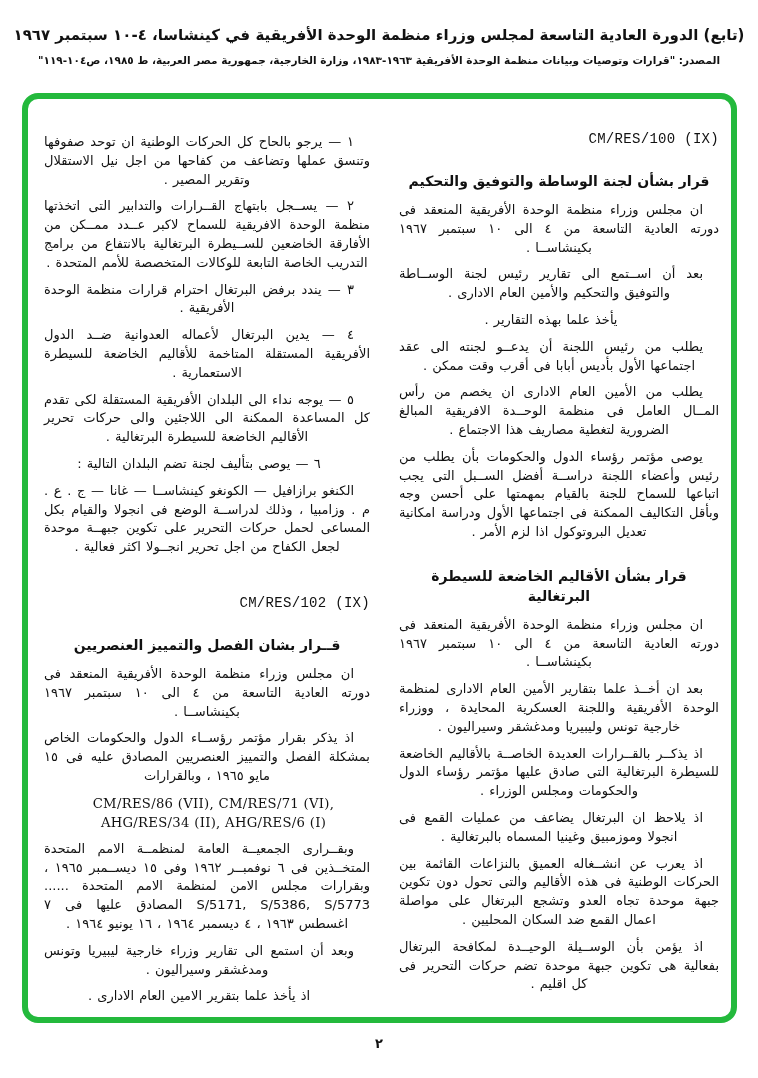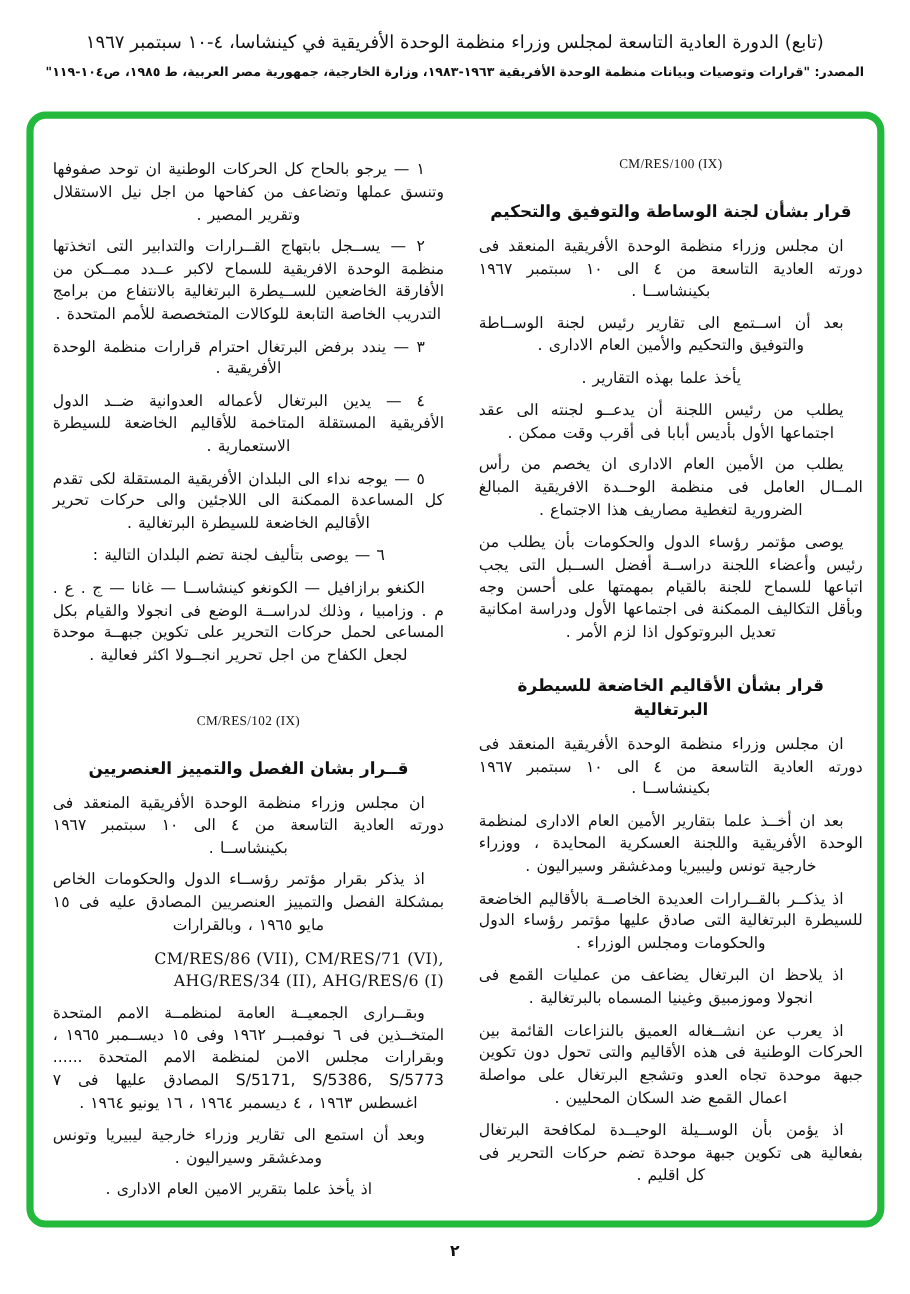--- a/index.html
+++ b/index.html
@@ -6,21 +6,21 @@
   body {
     width: 758px; height: 1078px;
     background: #ffffff;
     font-family: "DejaVu Sans", sans-serif;
     color: #111111;
     position: relative;
     overflow: hidden;
   }
   .page-header { direction: rtl; text-align: center; padding-top: 24px; }
   .header-title {
-    font-size: 15px; font-weight: normal; letter-spacing: 0;
+    font-size: 15px; font-weight: bold; letter-spacing: 0;
     line-height: 22px;
   }
   .header-source {
     font-size: 10.5px; font-weight: bold; margin-top: 7px;
     line-height: 14px;
   }
   .frame {
     position: absolute;
     left: 22px; top: 93px;
     width: 715px; height: 930px;
@@ -47,30 +47,30 @@
   .title {
     direction: rtl;
     text-align: center;
     font-weight: bold;
     font-size: 14px;
     line-height: 20px;
     margin: 24px 0 10px 0;
   }
   .code {
     direction: ltr;
-    text-align: center;
-    font-family: Liberation Serif, serif;
-    font-size: 11px;
+    text-align: right;
+    font-family: Liberation Mono, monospace;
+    font-size: 14px;
     margin: 6px 0 12px 0;
     letter-spacing: 0.3px;
   }
   .code.gap { margin-top: 38px; }
   .code-lines {
     direction: ltr;
-    text-align: right;
+    text-align: center;
     font-family: "DejaVu Serif", serif;
     font-size: 13.2px;
     line-height: 19px;
     margin: 2px 0 6px 13px;
     letter-spacing: 0.3px;
   }
   .page-num {
     position: absolute;
     top: 1036px; left: 0;
     width: 100%;

